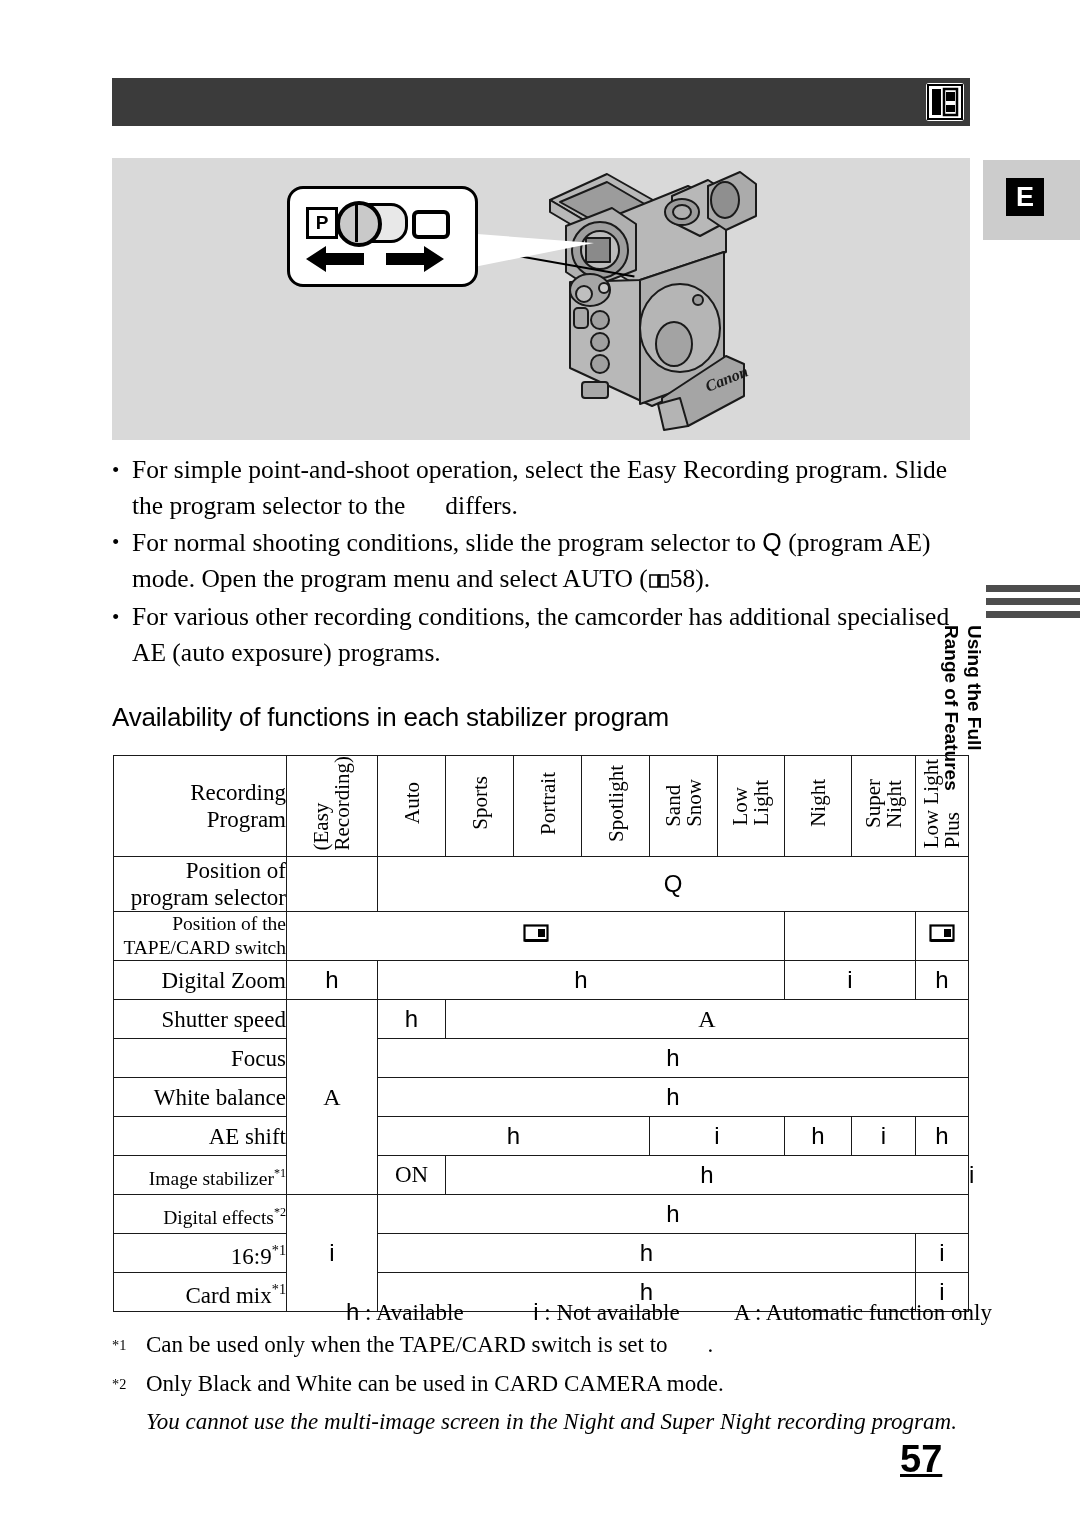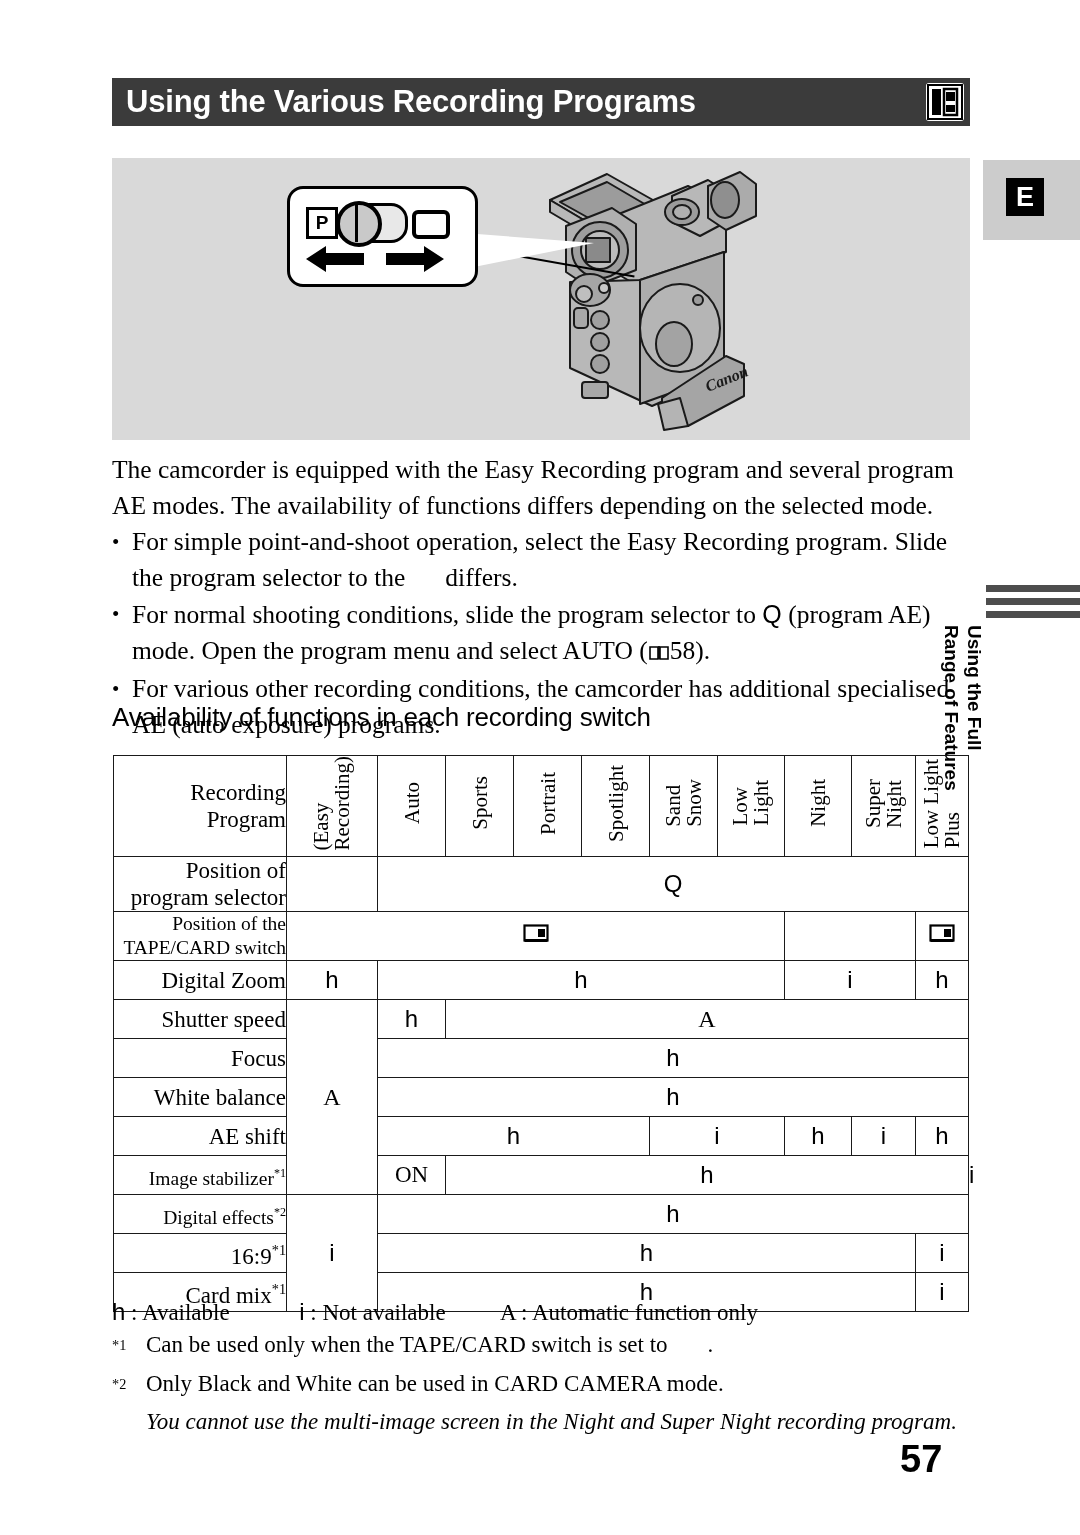--- a/index.html
+++ b/index.html
@@ -275,43 +275,43 @@
 
   
   .foot {
     position: absolute;
     left: 112px;
     top: 1296px;
     width: 880px;
     font-size: 23px;
     line-height: 32px;
   }
-  .foot .legend-line { white-space: nowrap; }
+  .foot .legend-line { white-space: nowrap; text-align: right; }
   .foot .sp1 { display:inline-block; width:58px; }
   .foot .sp2 { display:inline-block; width:44px; }
   .foot-item { display:flex; }
   .foot-mark { flex: 0 0 34px; }
   .foot-txt { flex: 1; }
   .foot-cont { padding-left: 34px; font-style: italic; }
 
   
   .pageno {
     position: absolute;
     left: 900px;
     top: 1438px;
     font-family: "Liberation Sans", sans-serif;
     font-weight: bold;
     font-size: 38px;
+    text-decoration: underline;
   }
 </style>
 </head>
 <body>
 
 <div class="header-banner">
-  <div class="header-title">Using the Various Recording Programs</div>
   <div class="header-icon">
     <svg width="38" height="38" viewBox="0 0 38 38">
       <rect x="2" y="2" width="34" height="34" fill="#fff" stroke="#000" stroke-width="2"></rect>
       <rect x="6" y="6" width="9" height="26" fill="#000"></rect>
       <path d="M18 6 h13 v26 h-13 z" fill="none" stroke="#000" stroke-width="2.5"></path>
       <rect x="20" y="9" width="9" height="9" fill="#000"></rect>
       <rect x="20" y="22" width="9" height="7" fill="#000"></rect>
     </svg>
   </div>
 </div>
@@ -382,21 +382,20 @@
 
         <path d="M150 238 L214 196 L232 204 L232 236 L176 266 L150 258 Z" fill="#a5a5a5"></path>
         <path d="M146 244 L168 238 L176 266 L152 270 Z" fill="#b4b4b4"></path>
       </g>
       <text x="196" y="232" font-family="Liberation Serif, serif" font-style="italic" font-weight="bold" font-size="16" fill="#1a1a1a" transform="rotate(-22 196 232)">Canon</text>
     </svg>
   </div>
 </div>
 
 <div class="body-copy">
-  <p>The camcorder is equipped with the Easy Recording program and several program AE modes. The availability of functions differs depending on the selected mode.</p>
 
   <div class="bullet-row">
     <div class="bullet-dot">•</div>
     <div class="bullet-text">
       <span>For simple point-and-shoot operation, select the Easy Recording program. Slide the program selector to the</span><span class="inline-gap"></span><span>differs.</span>
     </div>
   </div>
 
   <div class="bullet-row">
     <div class="bullet-dot">•</div>
@@ -409,21 +408,21 @@
           </svg></span><span>58</span><span>).</span>
     </div>
   </div>
 
   <div class="bullet-row">
     <div class="bullet-dot">•</div>
     <div class="bullet-text">For various other recording conditions, the camcorder has additional specialised AE (auto exposure) programs.</div>
   </div>
 </div>
 
-<div class="subhead">Availability of functions in each recording switch</div>
+<div class="subhead">Availability of functions in each stabilizer program</div>
 
 <div class="side-tab">
   <div class="side-rule r1"></div>
   <div class="side-rule r2"></div>
   <div class="side-rule r3"></div>
   <div class="side-tab-text">
     <span>Using the Full</span>
     <span class="l2">Range of Features</span>
   </div>
 </div>

